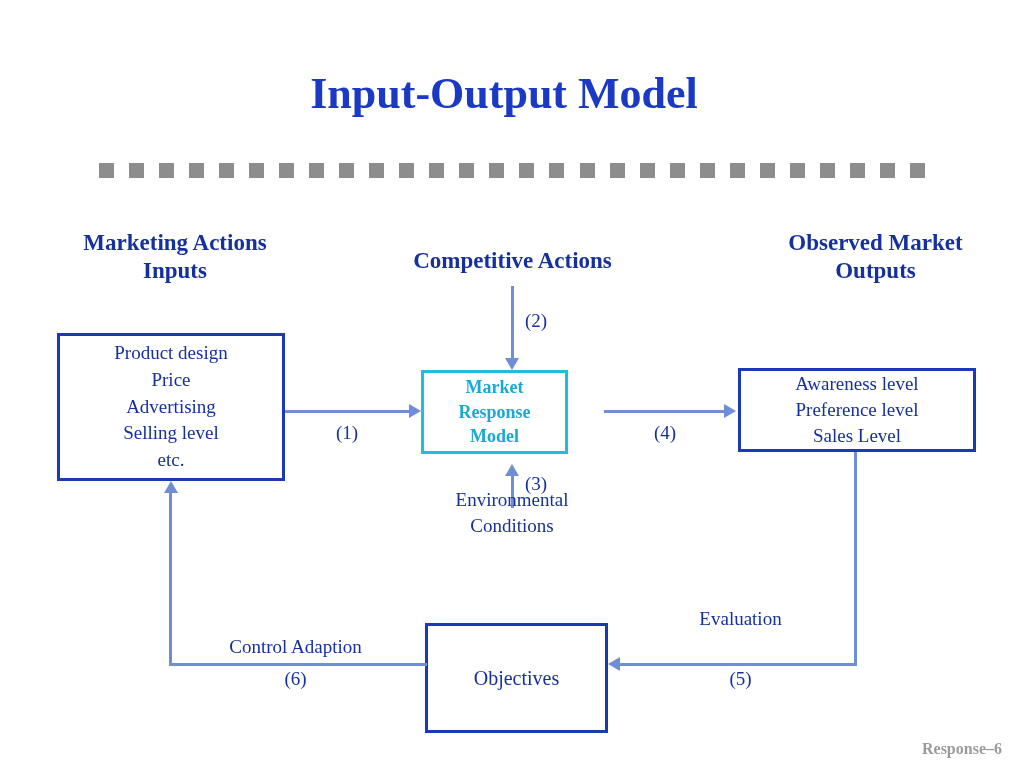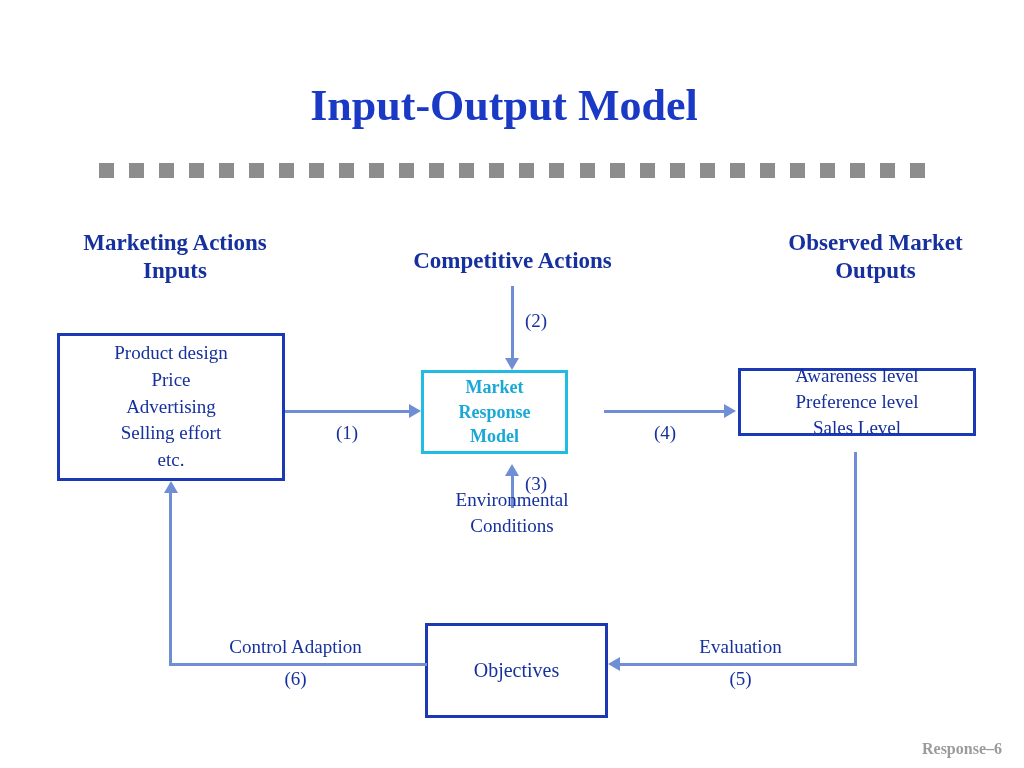--- a/index.html
+++ b/index.html
@@ -18,21 +18,21 @@
 
   .slide {
     position: absolute;
     inset: 0;
   }
 
   
   .title {
     position: absolute;
     left: 0;
-    top: 80px;
+    top: 68px;
     width: 1008px;
     text-align: center;
     font-size: 44px;
     font-weight: bold;
     color: #1a39c4;
     letter-spacing: 0px;
   }
 
   
   .divider {
@@ -88,25 +88,25 @@
 
   #inputs-box {
     left: 57px; top: 333px; width: 228px; height: 148px;
     font-size: 19px; line-height: 1.42;
   }
   #model-box {
     left: 421px; top: 370px; width: 147px; height: 84px;
     font-size: 18px; line-height: 1.36;
   }
   #outputs-box {
-    left: 738px; top: 368px; width: 238px; height: 68px;
+    left: 738px; top: 368px; width: 238px; height: 84px;
     font-size: 19px; line-height: 1.38;
   }
   #objectives-box {
-    left: 425px; top: 623px; width: 183px; height: 95px;
+    left: 425px; top: 623px; width: 183px; height: 110px;
     font-size: 20px;
   }
 
   .box-line { display: block; white-space: nowrap; }
 
   
   .line-h, .line-v {
     position: absolute;
     background: #6f8ed6;
   }
@@ -215,21 +215,21 @@
 
   <div class="hdr hdr-right">
     <div>Observed Market</div>
     <div>Outputs</div>
   </div>
 
   <div class="box box-navy" id="inputs-box">
     <span class="box-line">Product design</span>
     <span class="box-line">Price</span>
     <span class="box-line">Advertising</span>
-    <span class="box-line">Selling effort</span>
+    <span class="box-line">Selling level</span>
     <span class="box-line">etc.</span>
   </div>
 
   <div class="box box-cyan" id="model-box">
     <span class="box-line">Market</span>
     <span class="box-line">Response</span>
     <span class="box-line">Model</span>
   </div>
 
   <div class="box box-navy" id="outputs-box">
@@ -259,21 +259,21 @@
     <div>Conditions</div>
   </div>
 
   <div class="line-h" style="left:604px; top:410px; width:122px;"></div>
   <div class="arrow arrow-right" style="left:724px; top:404px;"></div>
   <div class="lbl lbl-num" style="left:625px; top:422px; width:80px;">(4)</div>
 
   <div class="line-v" style="left:854px; top:452px; height:213px;"></div>
   <div class="line-h" style="left:620px; top:663px; width:237px;"></div>
   <div class="arrow arrow-left" style="left:608px; top:657px;"></div>
-  <div class="lbl" style="left:648px; top:636px; width:185px;">Evaluation</div>
+  <div class="lbl" style="left:648px; top:608px; width:185px;">Evaluation</div>
   <div class="lbl lbl-num" style="left:648px; top:668px; width:185px;">(5)</div>
 
   <div class="line-h" style="left:170px; top:663px; width:257px;"></div>
   <div class="line-v" style="left:169px; top:492px; height:174px;"></div>
   <div class="arrow arrow-up" style="left:164px; top:481px;"></div>
   <div class="lbl" style="left:198px; top:636px; width:195px;">Control Adaption</div>
   <div class="lbl lbl-num" style="left:198px; top:668px; width:195px;">(6)</div>
 
   <div class="footer">Response–6</div>
 

